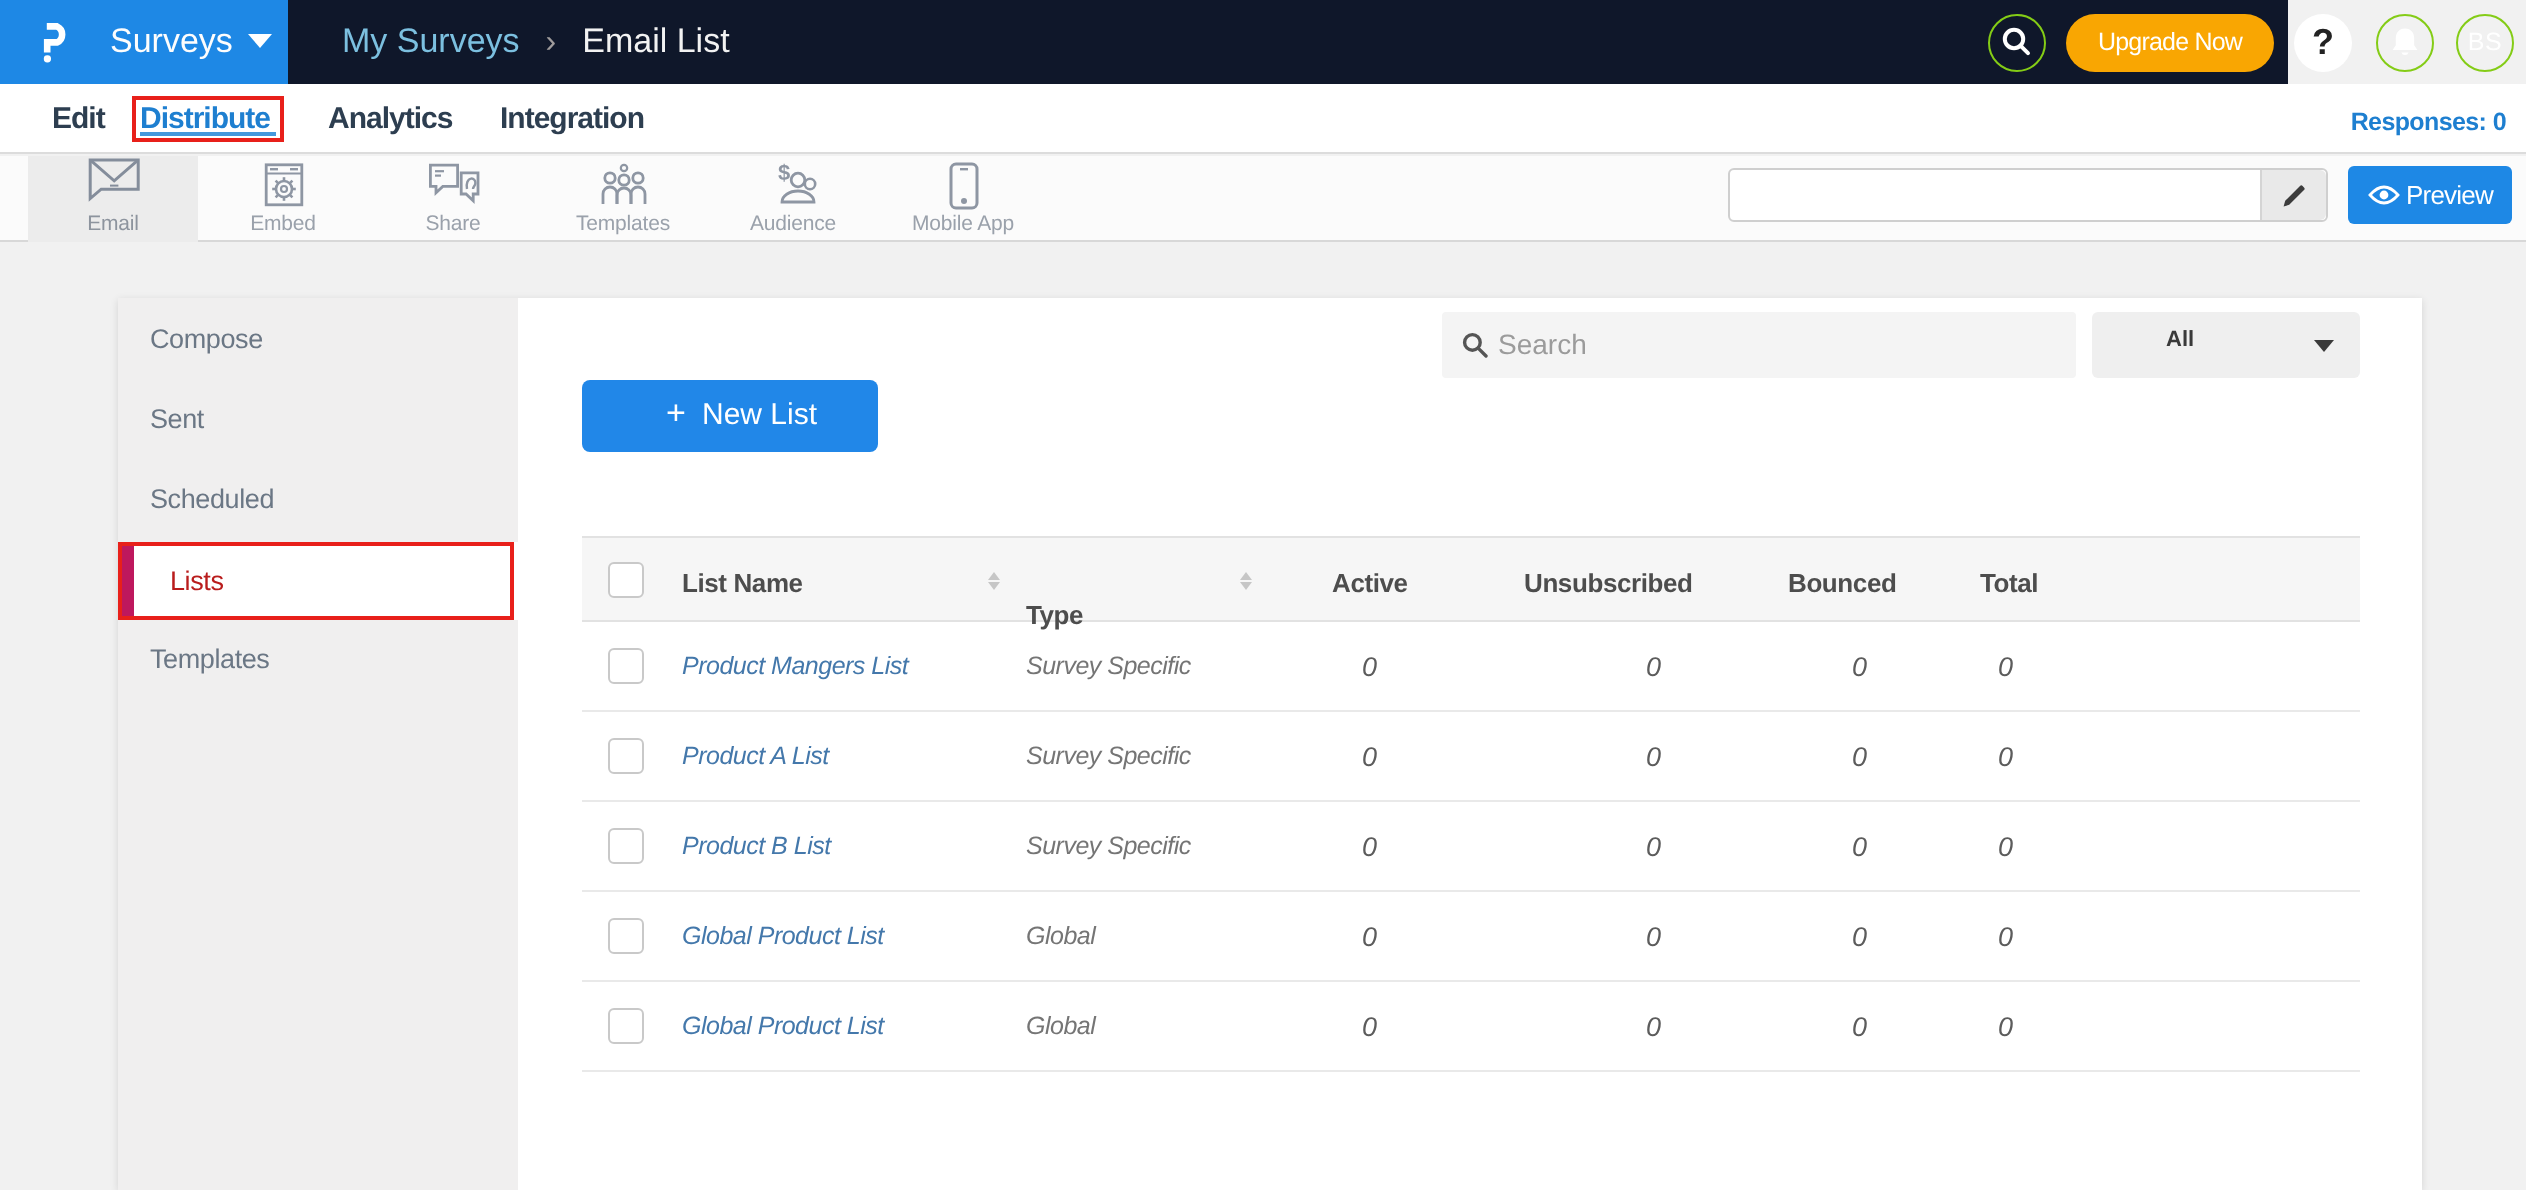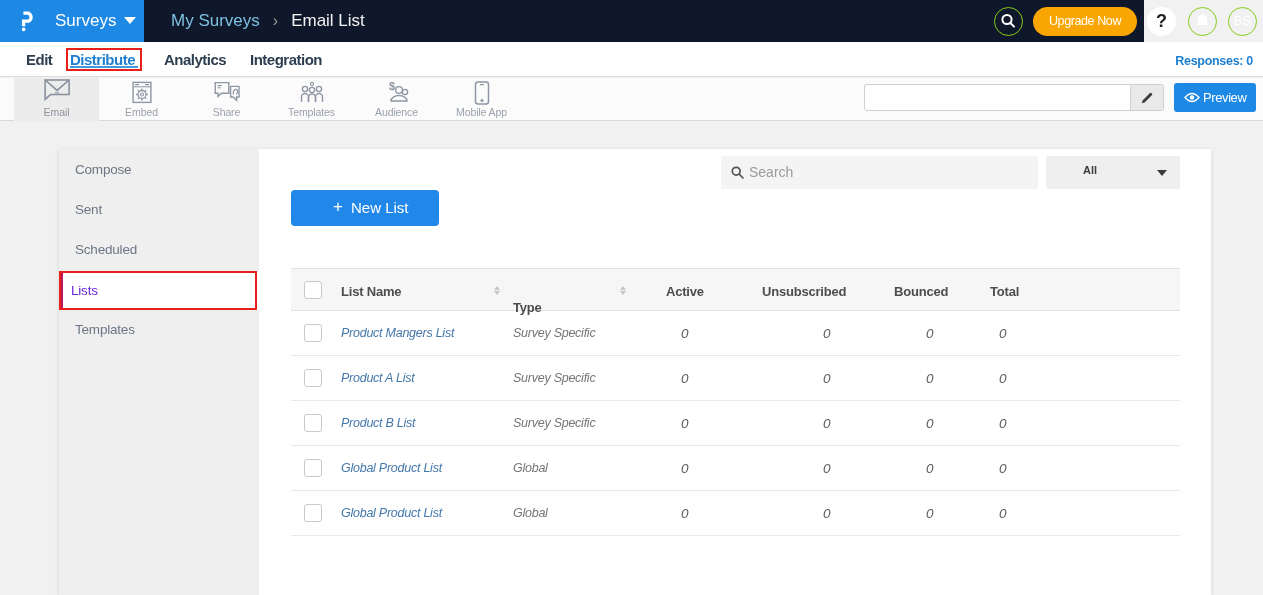--- a/index.html
+++ b/index.html
@@ -38,21 +38,21 @@
 #urlbox { position:absolute; left:864px; top:6px; width:300px; height:27px; background:#fff; border:1px solid #cfcfcf; border-radius:3px; }
 #urlbox .txt { position:absolute; left:9px; top:6px; font-size:12.9px; letter-spacing:-0.2px; color:#3d3d3d; white-space:nowrap; }
 #urlbox .pencil { position:absolute; right:0; top:0; width:33px; height:25px; background:#e9e9e9; border-left:1px solid #d4d4d4; border-radius:0 3px 3px 0; text-align:center; }
 #preview { position:absolute; left:1174px; top:5px; width:82px; height:29px; background:#1e88e5; border-radius:3px; color:#fff; font-size:14px; }
 #preview span { position:absolute; left:29px; top:7px; font-size:13px; letter-spacing:-0.4px; }
 
 
 #card { position:absolute; left:59px; top:149px; width:1152px; height:446px; background:#fff; box-shadow:0 1px 4px rgba(0,0,0,0.12); }
 #sidebar { position:absolute; left:0; top:0; width:200px; height:446px; background:#f0efef; }
 .sitem { position:absolute; left:0; width:200px; height:40px; font-size:13.5px; letter-spacing:-0.2px; color:#6b7785; line-height:40px; padding-left:16px; }
-#si-lists { background:#fff; color:#6d28d9; border-left:4px solid #be185d; padding-left:8px; }
+#si-lists { background:#fff; color:#b91c1c; border-left:8px solid #be185d; padding-left:18px; }
 #lists-box { position:absolute; left:0; top:122px; width:198px; height:39px; border:2px solid #e8201a; }
 
 
 #content { position:absolute; left:200px; top:0; width:952px; height:446px; }
 #searchbox { position:absolute; left:462px; top:7px; width:317px; height:33px; background:#f4f4f4; border-radius:2px; }
 #searchbox .ph { position:absolute; left:28px; top:8px; font-size:14px; color:#9b9b9b; }
 #alldd { position:absolute; left:787px; top:7px; width:134px; height:33px; background:#efefef; border-radius:3px; }
 #alldd .t { position:absolute; left:13px; top:8px; font-size:11px; font-weight:bold; color:#3a3a3a;margin-left:24px; }
 #alldd .c { position:absolute; right:13px; top:14px; width:0; height:0; border-left:5px solid transparent; border-right:5px solid transparent; border-top:6px solid #3a3a3a; }
 #newlist { position:absolute; left:32px; top:41px; width:148px; height:36px; background:#2187e8; border-radius:4px; color:#fff; font-size:15px; }

